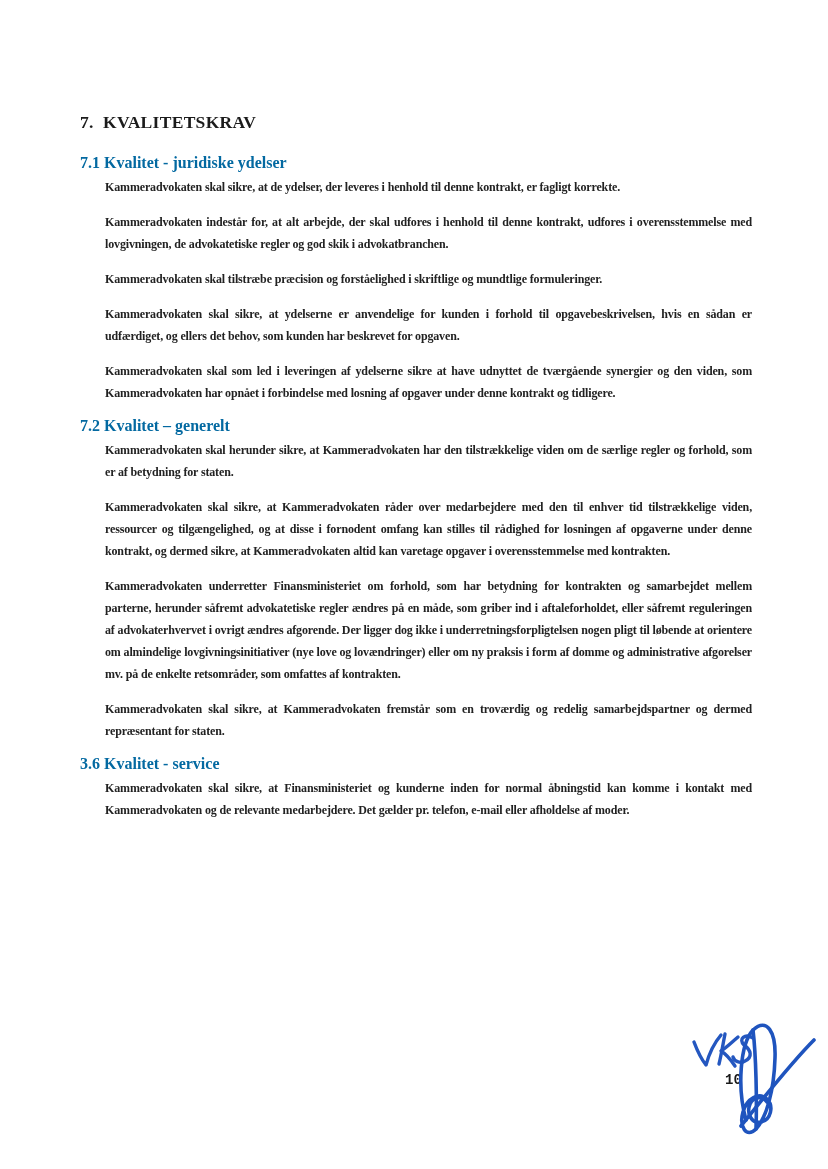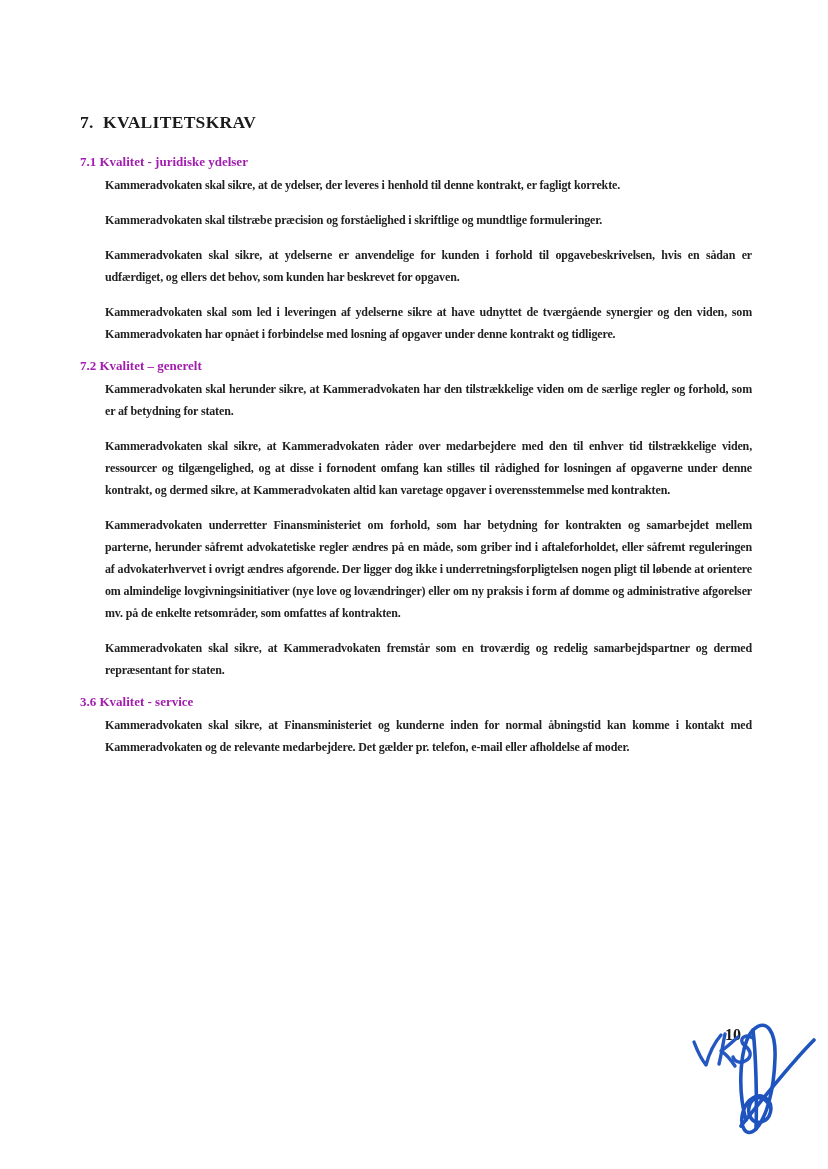--- a/index.html
+++ b/index.html
@@ -25,44 +25,45 @@
   .doc-title {
     margin: 0 0 21px 0;
     font-size: 17.5px;
     font-weight: bold;
     letter-spacing: 0.3px;
     white-space: pre-wrap;
     color: #1b1b1b;
   }
   .section-heading {
     margin: 0 0 4px 0;
-    font-size: 13px;
+    font-size: 16px;
     font-weight: bold;
-    color: #a21caf;
+    color: #0369a1;
   }
   .section p {
     margin: 0 0 13px 25px;
     font-size: 12px;
     line-height: 22px;
     letter-spacing: -0.15px;
     text-align: justify;
     color: #222222;
     font-weight: bold;
   }
   .section p:last-child {
     margin-bottom: 13px;
   }
   .page-number {
     position: absolute;
     left: 725px;
-    top: 1026px;
-    font-size: 16px;
+    top: 1072px;
+    font-size: 14px;
     font-weight: bold;
     color: #1a1a1a;
     z-index: 1;
+    font-family: Liberation Mono, monospace;
   }
   .signature {
     position: absolute;
     left: 640px;
     top: 1000px;
     width: 188px;
     height: 169px;
     z-index: 2;
     pointer-events: none;
   }
@@ -82,20 +83,21 @@
 
 <div class="page">
 
   <div class="content">
 
     <h1 class="doc-title">7.  KVALITETSKRAV</h1>
 
     <div class="section">
       <h2 class="section-heading">7.1 Kvalitet - juridiske ydelser</h2>
       <p>Kammeradvokaten skal sikre, at de ydelser, der leveres i henhold til denne kontrakt, er fagligt korrekte.</p>
+      <p>Kammeradvokaten indestår for, at alt arbejde, der skal udfores i henhold til denne kontrakt, udfores i overensstemmelse med lovgivningen, de advokatetiske regler og god skik i advokatbranchen.</p>
       <p>Kammeradvokaten skal tilstræbe præcision og forståelighed i skriftlige og mundtlige formuleringer.</p>
       <p>Kammeradvokaten skal sikre, at ydelserne er anvendelige for kunden i forhold til opgavebeskrivelsen, hvis en sådan er udfærdiget, og ellers det behov, som kunden har beskrevet for opgaven.</p>
       <p>Kammeradvokaten skal som led i leveringen af ydelserne sikre at have udnyttet de tværgående synergier og den viden, som Kammeradvokaten har opnået i forbindelse med losning af opgaver under denne kontrakt og tidligere.</p>
     </div>
 
     <div class="section">
       <h2 class="section-heading">7.2 Kvalitet – generelt</h2>
       <p>Kammeradvokaten skal herunder sikre, at Kammeradvokaten har den tilstrækkelige viden om de særlige regler og forhold, som er af betydning for staten.</p>
       <p>Kammeradvokaten skal sikre, at Kammeradvokaten råder over medarbejdere med den til enhver tid tilstrækkelige viden, ressourcer og tilgængelighed, og at disse i fornodent omfang kan stilles til rådighed for losningen af opgaverne under denne kontrakt, og dermed sikre, at Kammeradvokaten altid kan varetage opgaver i overensstemmelse med kontrakten.</p>
       <p>Kammeradvokaten underretter Finansministeriet om forhold, som har betydning for kontrakten og samarbejdet mellem parterne, herunder såfremt advokatetiske regler ændres på en måde, som griber ind i aftaleforholdet, eller såfremt reguleringen af advokaterhvervet i ovrigt ændres afgorende. Der ligger dog ikke i underretningsforpligtelsen nogen pligt til løbende at orientere om almindelige lovgivningsinitiativer (nye love og lovændringer) eller om ny praksis i form af domme og administrative afgorelser mv. på de enkelte retsområder, som omfattes af kontrakten.</p>

